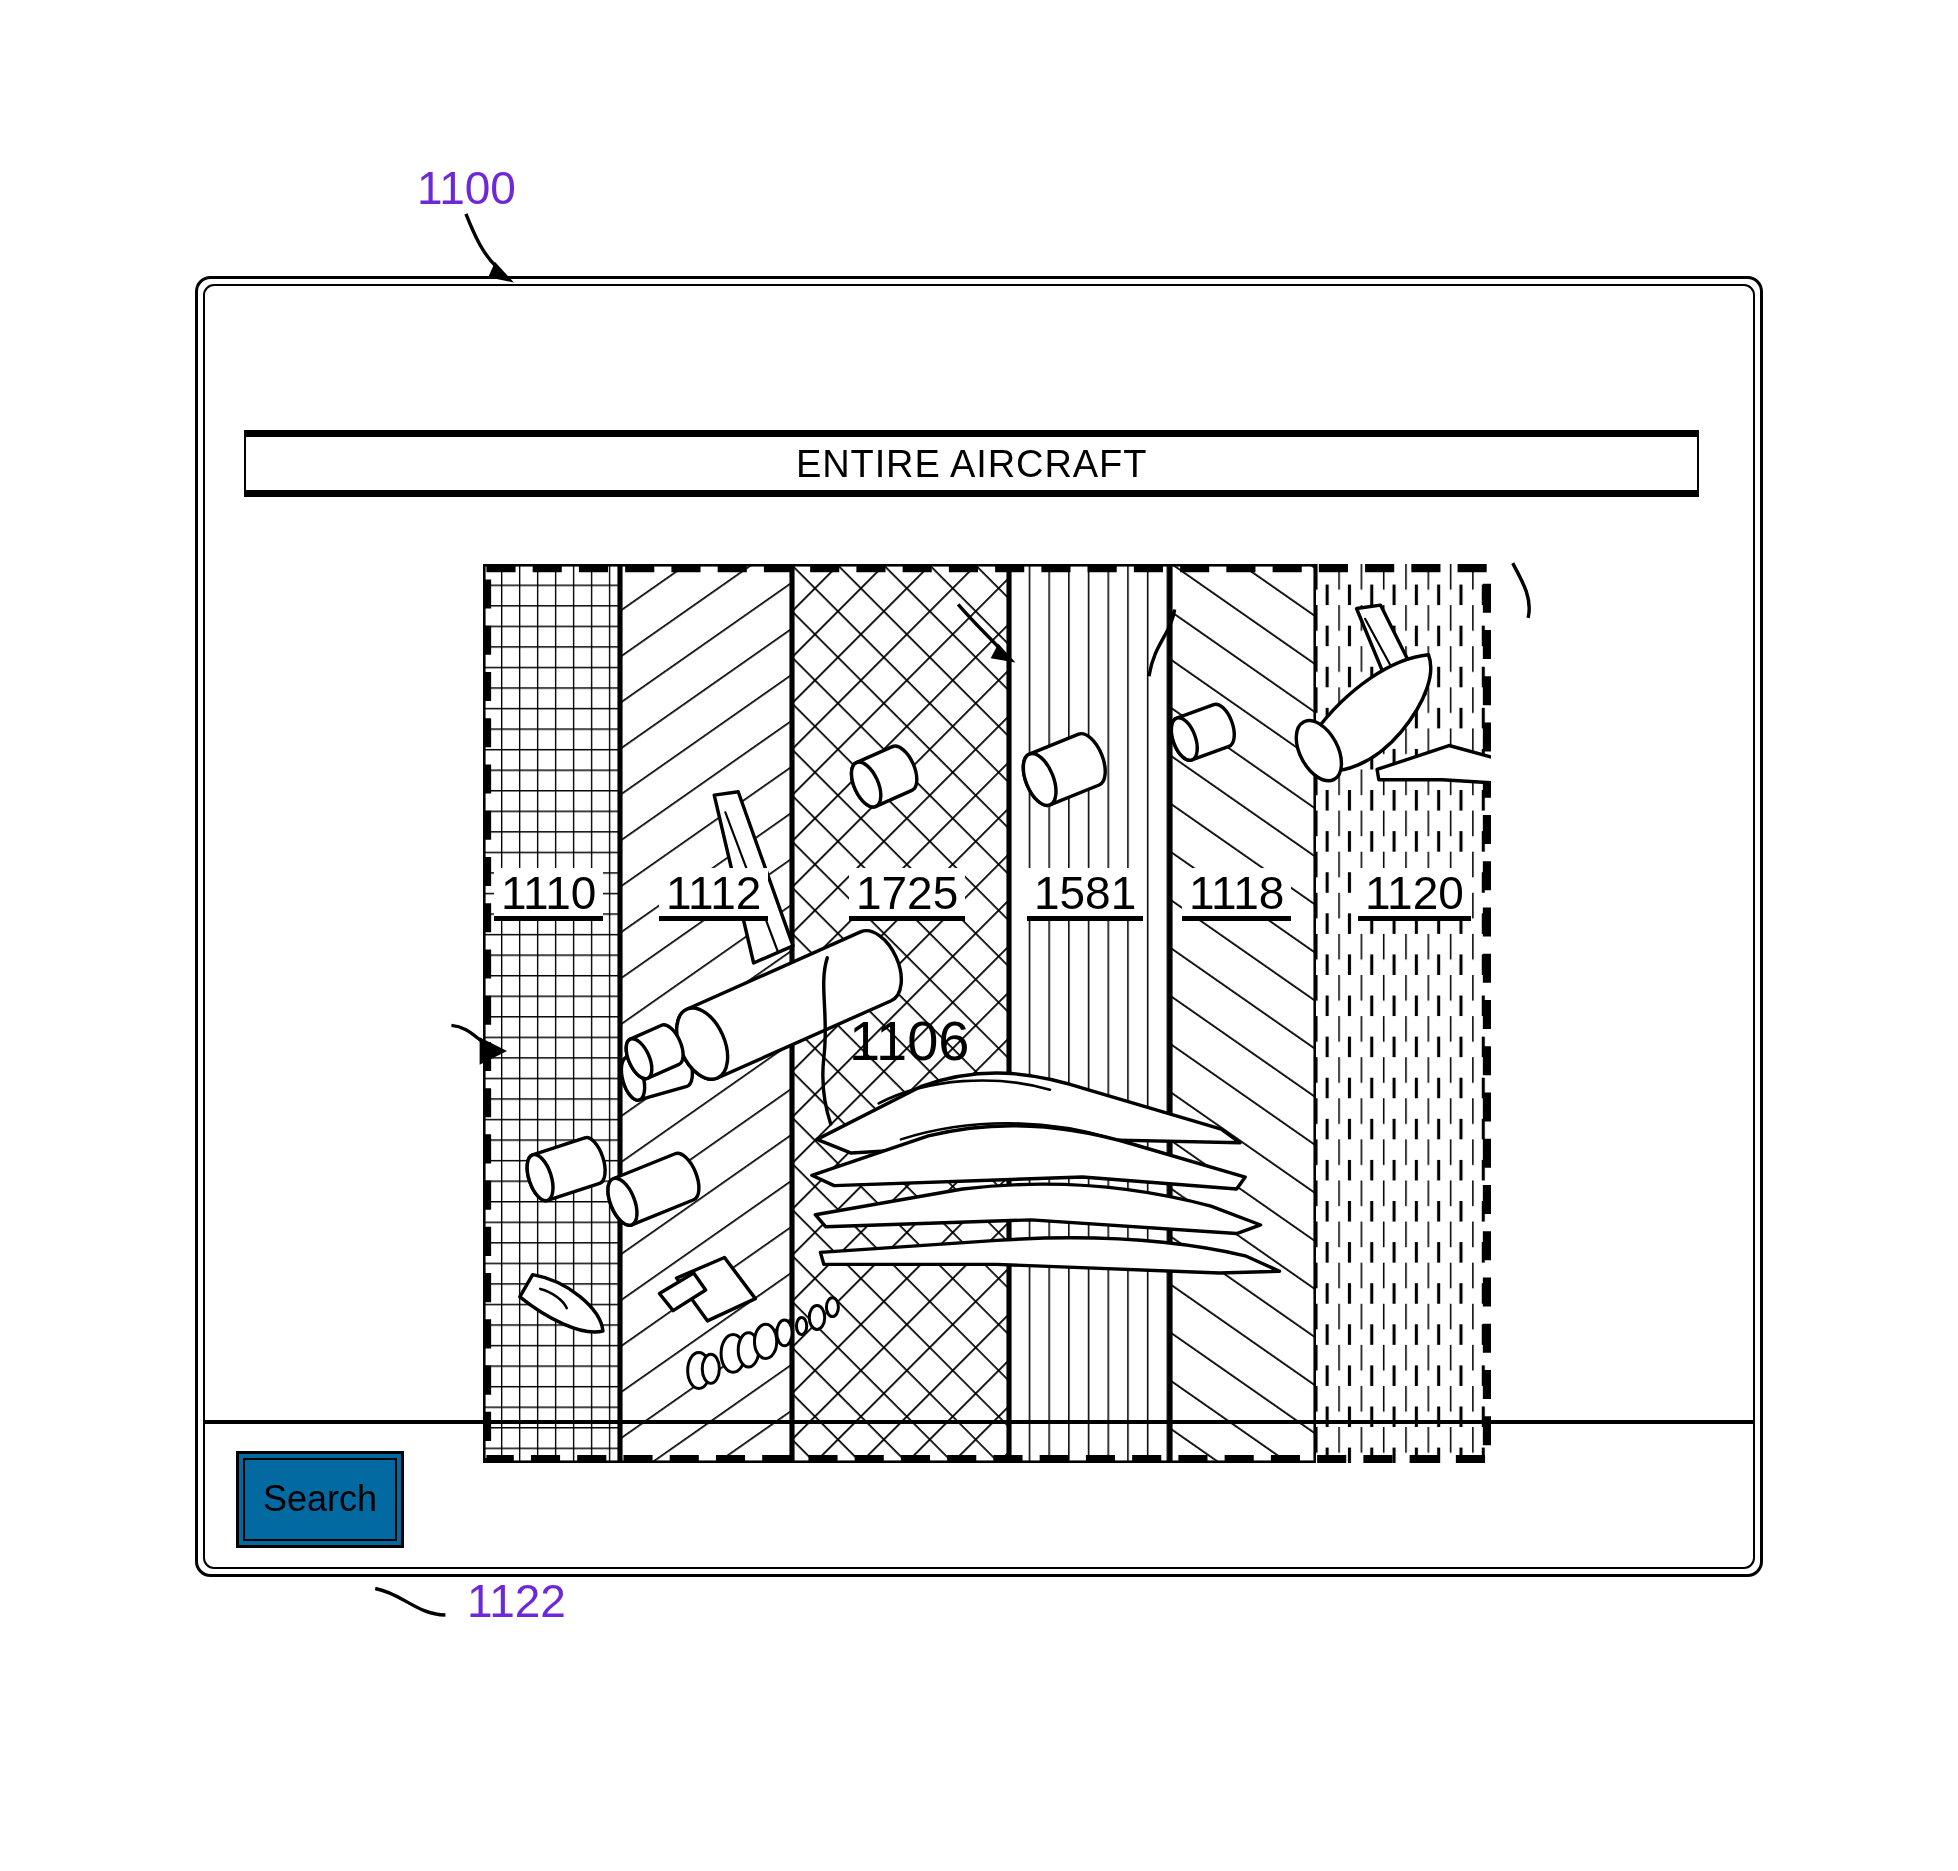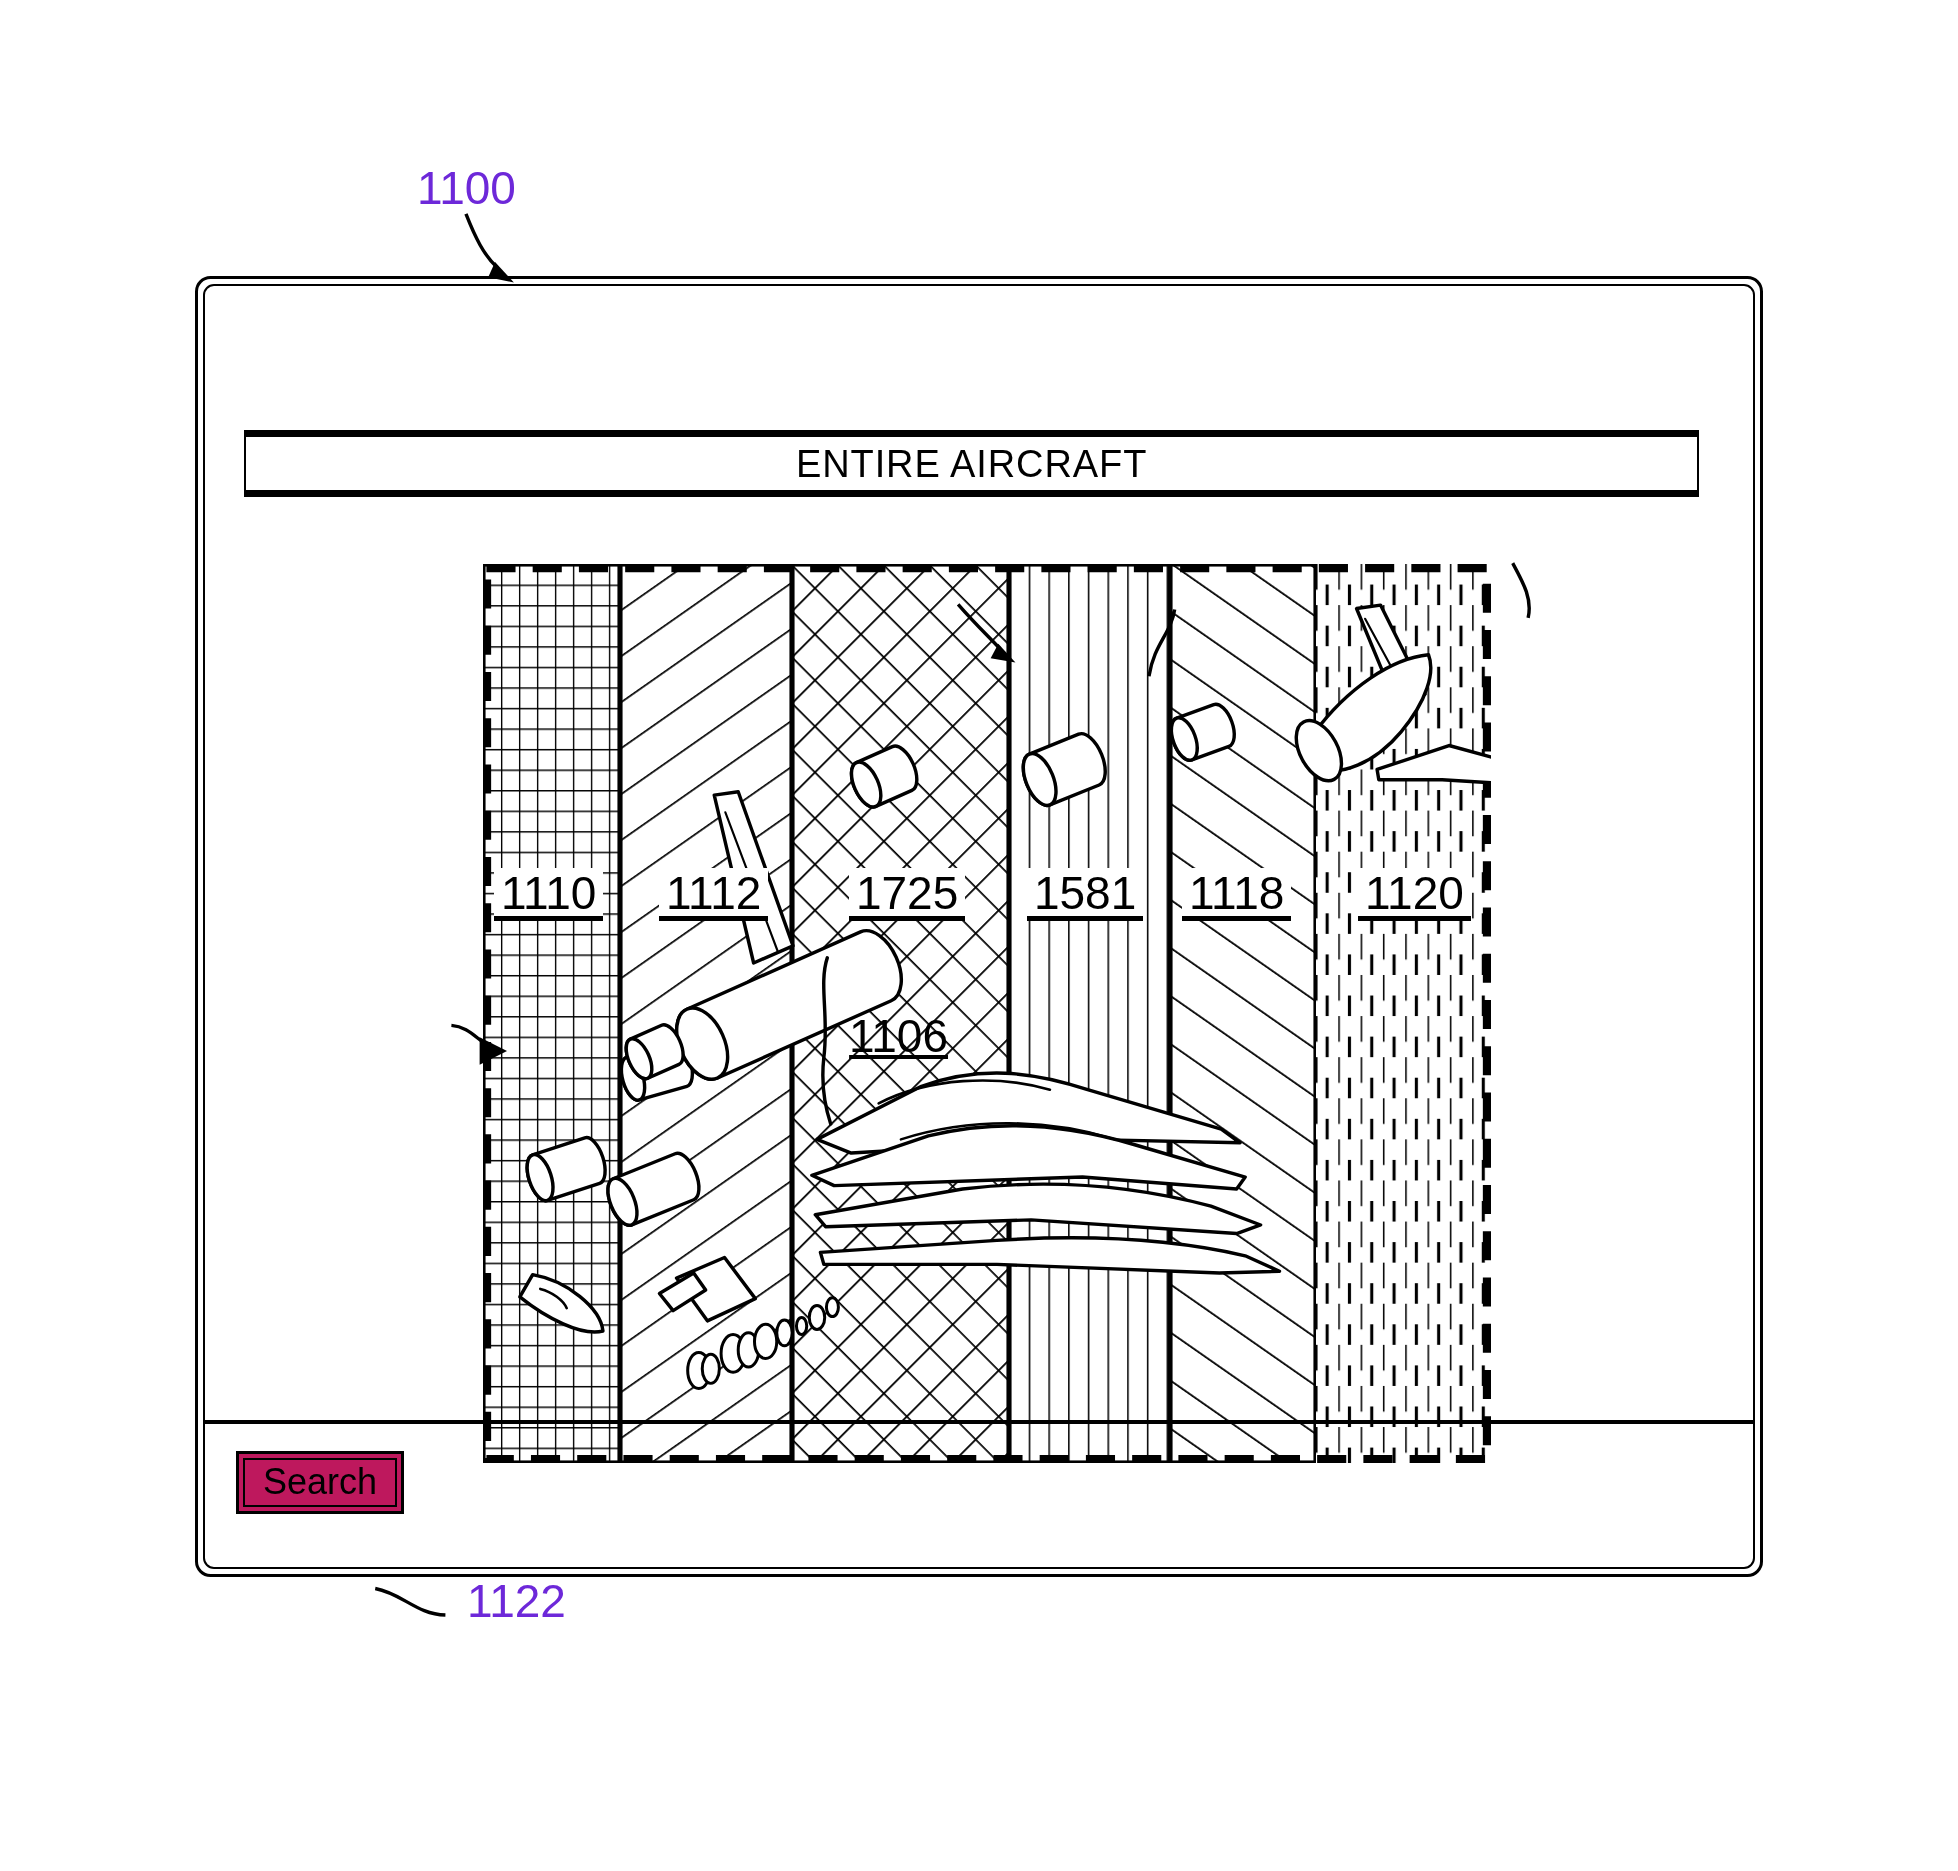--- a/index.html
+++ b/index.html
@@ -155,46 +155,45 @@
     left: 0; top: 0;
     width: 1008px;
     height: 899px;
     z-index: 5;
     pointer-events: none;
   }
   #label-1106 {
     position: absolute;
     left: 366px;
     top: 449px;
-    font-size: 46px;
+    font-size: 56px;
     line-height: 1;
     background: transparent;
     z-index: 7;
-    text-decoration: underline;
   }
 
   
   #footer {
     position: absolute;
     left: 0;
     right: 0;
     bottom: 0;
     height: 147px;
     border-top: 4.3px solid #000;
     box-sizing: border-box;
   }
   #search-button-outer {
     position: absolute;
     left: 31px;
     top: 27px;
     width: 168px;
-    height: 63px;
+    height: 97px;
     border: 3.4px solid #000;
     box-sizing: border-box;
-    background: #be185d;
+    background: #0369a1;
   }
   #search-button-inner {
     position: absolute;
     left: 4.3px; top: 4.3px; right: 4.3px; bottom: 4.3px;
     border: 2.6px solid #000;
     box-sizing: border-box;
     display: flex;
     align-items: center;
     justify-content: center;
   }

